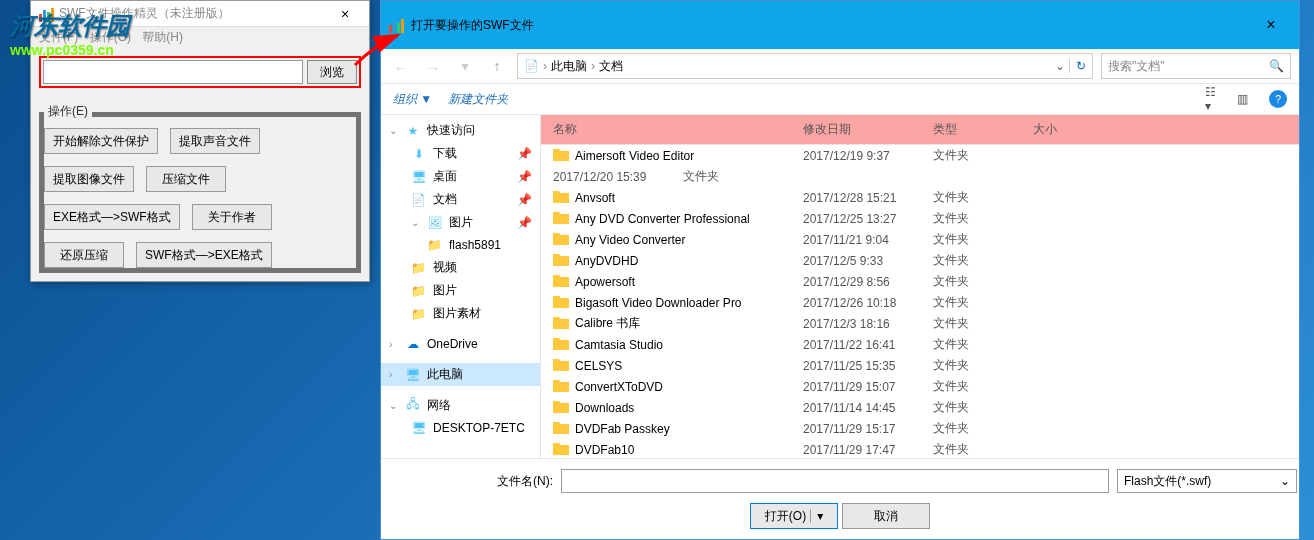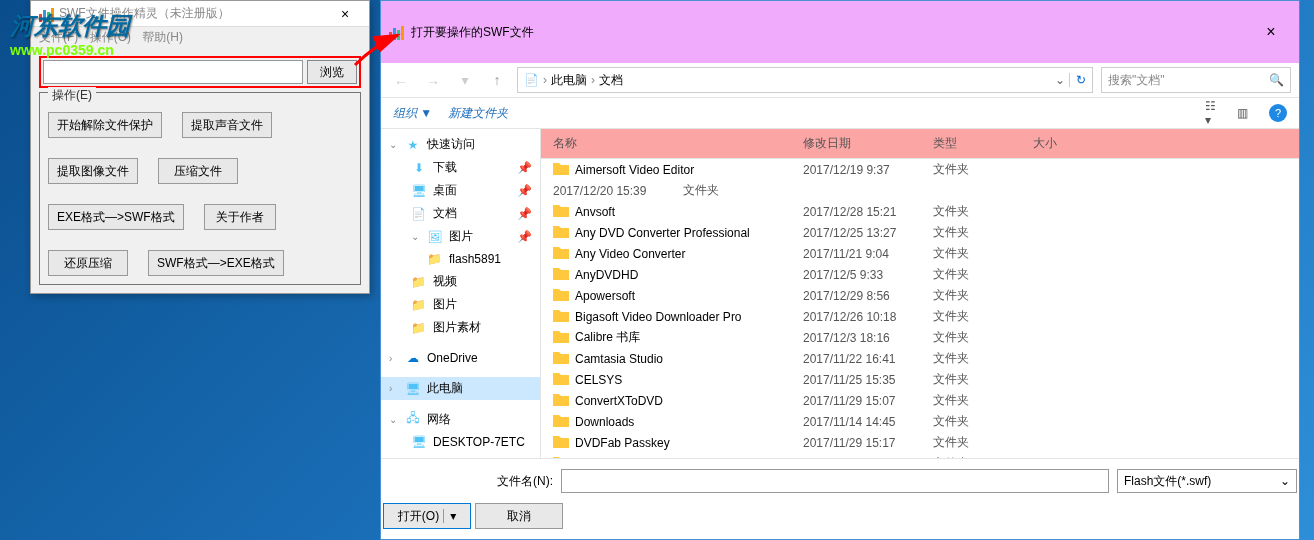--- a/index.html
+++ b/index.html
@@ -10,32 +10,32 @@
 .watermark .url { color: #7fff00; font-size: 14px; font-weight: bold; }
 
 .main-window { position: absolute; top: 0; left: 30px; width: 340px; background: #f0f0f0; border: 1px solid #999; box-shadow: 2px 2px 8px rgba(0,0,0,0.3); }
 .main-titlebar { background: #fff; padding: 4px 8px; display: flex; align-items: center; border-bottom: 1px solid #ddd; }
 .main-titlebar .icon { width: 16px; height: 16px; margin-right: 4px; display: inline-flex; }
 .main-titlebar .title { flex: 1; color: #888; }
 .main-titlebar .close { width: 32px; text-align: center; cursor: pointer; font-size: 14px; }
 .main-menu { padding: 2px 8px; color: #888; background: #f0f0f0; }
 .main-menu span { margin-right: 8px; cursor: pointer; }
 .main-body { padding: 8px; }
-.file-row { display: flex; gap: 4px; margin-bottom: 4px; padding: 4px; }
+.file-row { display: flex; gap: 4px; margin-bottom: 24px; padding: 4px; }
 .file-input { flex: 1; border: 1px solid #999; background: #fff; height: 24px; padding: 2px 4px; }
 .browse-btn { width: 50px; height: 24px; border: 1px solid #888; background: #e8e8e8; cursor: pointer; }
 .browse-wrap { border: 2px solid red; padding: 2px; display: flex; }
-.fieldset { border: 1px solid #737373; padding: 8px; }
+.fieldset { border: 5px solid #737373; }
 .fieldset-label { color: #333; margin-bottom: 4px; position: relative; top: -14px; background: #f0f0f0; padding: 0 4px; display: inline-block; }
-.btn-grid { display: flex; flex-wrap: wrap; gap: 20px; margin-top: -10px; }
+.btn-grid { display: flex; flex-wrap: wrap; gap: 12px; margin-top: -10px; }
 .btn-grid button { border: 1px solid #999; background: #e8e8e8; padding: 4px 8px; cursor: pointer; height: 26px; }
 .arrow { position: absolute; top: 30px; left: 350px; z-index: 10; }
 
 .dialog { position: absolute; top: 0; left: 380px; width: 920px; height: 540px; background: #fff; border: 1px solid #4a90d9; display: flex; flex-direction: column; }
-.dlg-titlebar { background: #f0abfc; padding: 22px 8px; display: flex; align-items: center; }
+.dlg-titlebar { background: #0ea5e9; padding: 15px 8px; display: flex; align-items: center; }
 .dlg-titlebar .icon { width: 16px; height: 16px; margin-right: 6px; }
 .dlg-titlebar .title { flex: 1; }
 .dlg-titlebar .close { width: 40px; text-align: center; cursor: pointer; font-size: 16px; }
 .dlg-nav { display: flex; align-items: center; padding: 4px 8px; border-bottom: 1px solid #e5e5e5; gap: 8px; }
 .nav-arrow { width: 24px; height: 24px; display: flex; align-items: center; justify-content: center; cursor: pointer; color: #999; font-size: 14px; }
 .nav-arrow.disabled { color: #ccc; }
 .breadcrumb { flex: 1; border: 1px solid #ccc; height: 26px; display: flex; align-items: center; padding: 0 6px; gap: 4px; }
 .breadcrumb .sep { color: #888; }
 .breadcrumb .dd { margin-left: auto; color: #666; }
 .breadcrumb .refresh { border-left: 1px solid #ccc; padding-left: 6px; color: #0066cc; }
@@ -64,21 +64,21 @@
 .col-size { width: 80px; }
 .list-row { display: flex; padding: 2px 0; cursor: pointer; align-items: center; }
 .list-row .col-name { display: flex; align-items: center; gap: 6px; padding-left: 12px; }
 .list-row .col-date, .list-row .col-type, .list-row .col-size { padding: 0 12px; color: #555; }
 .dlg-footer { padding: 10px 2px; display: flex; flex-direction: column; gap: 10px; border-top: 1px solid #e5e5e5; }
 .fn-row { display: flex; align-items: center; gap: 8px; }
 .fn-label { width: 170px; text-align: right; }
 .fn-input { flex: 1; border: 1px solid #999; height: 24px; padding: 2px 6px; }
 .ft-select { width: 180px; border: 1px solid #999; height: 24px; padding: 2px 6px; display: flex; align-items: center; }
 .ft-select .dd { margin-left: auto; }
-.btn-row { display: flex; justify-content: flex-start; gap: 4px; }
+.btn-row { display: flex; justify-content: center; gap: 4px; }
 .dlg-btn { width: 88px; height: 26px; border: 1px solid #999; background: #e8e8e8; cursor: pointer; display: flex; align-items: center; justify-content: center; gap: 4px; }
 .dlg-btn.primary { border: 1px solid #0078d7; }
 
 .bars-icon { display: inline-flex; gap: 1px; align-items: flex-end; }
 .bars-icon i { width: 3px; display: block; }
 .bars-icon i:nth-child(1) { height: 8px; background: #e74c3c; }
 .bars-icon i:nth-child(2) { height: 12px; background: #3498db; }
 .bars-icon i:nth-child(3) { height: 10px; background: #2ecc71; }
 .bars-icon i:nth-child(4) { height: 14px; background: #f39c12; }
 </style>
@@ -112,21 +112,21 @@
       <button class="browse-btn">浏览</button>
     </div>
     <fieldset class="fieldset">
       <span class="fieldset-label">操作(E)</span>
       <div class="btn-grid">
         <button>开始解除文件保护</button>
         <button>提取声音文件</button>
         <button>提取图像文件</button>
         <button style="width:80px">压缩文件</button>
         <button>EXE格式—&gt;SWF格式</button>
-        <button style="width:72px">关于作者</button>
+        <button style="width:80px">关于作者</button>
         <button style="width:80px">还原压缩</button>
         <button>SWF格式—&gt;EXE格式</button>
       </div>
     </fieldset>
   </div>
 </div>
 
 <svg class="arrow" width="60" height="40">
   <defs>
       <marker id="ah" markerWidth="10" markerHeight="10" refX="8" refY="3" orient="auto">

